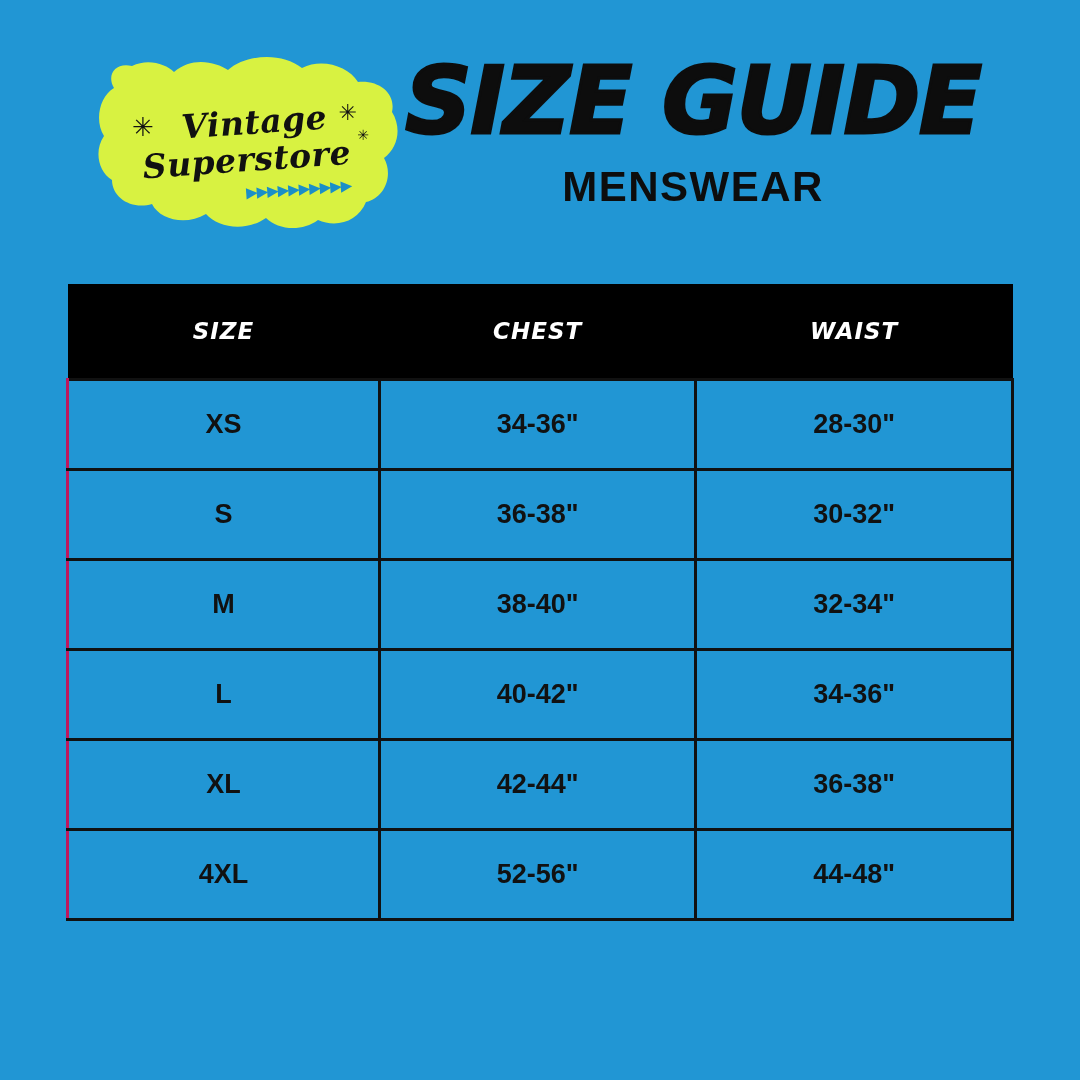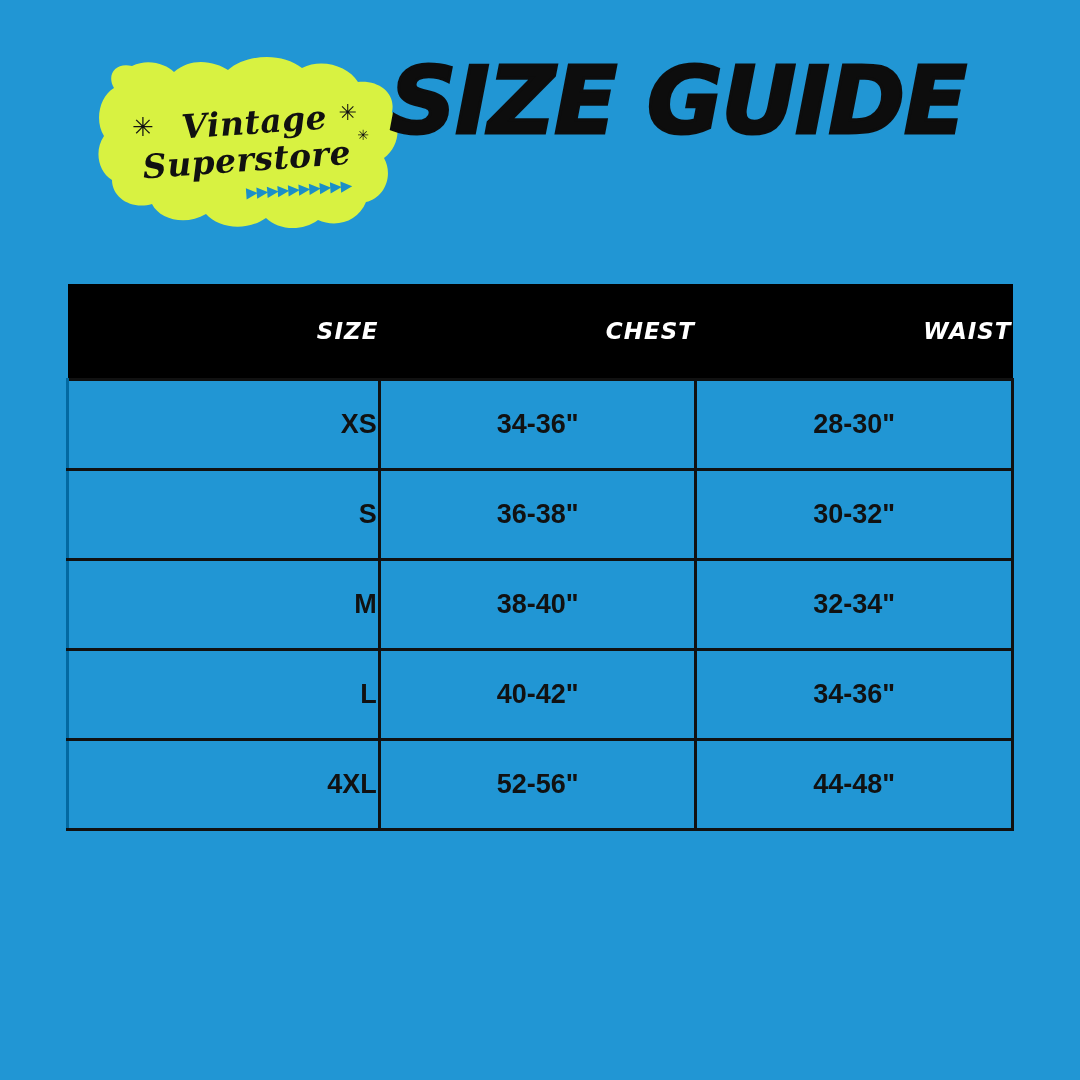--- a/index.html
+++ b/index.html
@@ -76,23 +76,23 @@
     letter-spacing: -1px;
     font-size: 15px;
     color: #1a8fc7;
     font-family: "DejaVu Sans", sans-serif;
     font-weight: bold;
   }
 
   
   .title-block {
     position: absolute;
-    right: 70px;
+    right: 77px;
     top: 58px;
-    text-align: left;
+    text-align: center;
     width: 620px;
   }
   .title-main {
     font-family: "DejaVu Sans", sans-serif;
     font-style: italic;
     font-weight: bold;
     font-size: 92px;
     line-height: 0.95;
     color: #0d0d0d;
     letter-spacing: -1px;
@@ -122,34 +122,33 @@
     background: #000000;
     color: #ffffff;
     font-family: "DejaVu Sans", sans-serif;
     font-style: italic;
     font-weight: bold;
     font-size: 23px;
     letter-spacing: 1px;
     text-transform: uppercase;
     height: 92px;
     border: none;
-    text-align: right;
   }
   .size-table td {
     height: 85px;
     text-align: center;
     vertical-align: middle;
     font-family: "Liberation Sans", sans-serif;
     font-weight: bold;
     font-size: 27px;
     color: #111111;
     border: 3px solid #111111;
     background: transparent;
   }
-  .size-table tr.data-row td:first-child { border-left: 3px solid #0369a1; text-align: right; }
+  .size-table tr.data-row td:first-child { border-left: 3px solid #be185d; }
   .size-table tr.data-row td:last-child { border-right: 3px solid #111111; }
   .size-table colgroup col.c1 { width: 33%; }
   .size-table colgroup col.c2 { width: 33.5%; }
   .size-table colgroup col.c3 { width: 33.5%; }
 </style>
 </head>
 <body>
 
 <div class="logo-badge">
   <svg class="logo-shape" viewBox="0 0 305 178">
@@ -160,20 +159,21 @@
   <span class="logo-star star-right-small">✳</span>
   <div class="logo-text-wrap">
     <div class="logo-line1">Vintage</div>
     <div class="logo-line2">Superstore</div>
   </div>
   <div class="logo-arrows">▶▶▶▶▶▶▶▶▶▶</div>
 </div>
 
 <div class="title-block">
   <div class="title-main">SIZE GUIDE</div>
+  <div class="title-sub">MENSWEAR</div>
 </div>
 
 <table class="size-table">
   <colgroup>
       <col class="c1">
       <col class="c2">
       <col class="c3">
     </colgroup>
   <thead>
     <tr>
@@ -197,18 +197,23 @@
       <td>M</td>
       <td>38-40"</td>
       <td>32-34"</td>
     </tr>
     <tr class="data-row">
       <td>L</td>
       <td>40-42"</td>
       <td>34-36"</td>
     </tr>
     <tr class="data-row">
+      <td>XL</td>
+      <td>42-44"</td>
+      <td>36-38"</td>
+    </tr>
+    <tr class="data-row">
       <td>4XL</td>
       <td>52-56"</td>
       <td>44-48"</td>
     </tr>
   </tbody>
 </table>
 
 </body></html>

